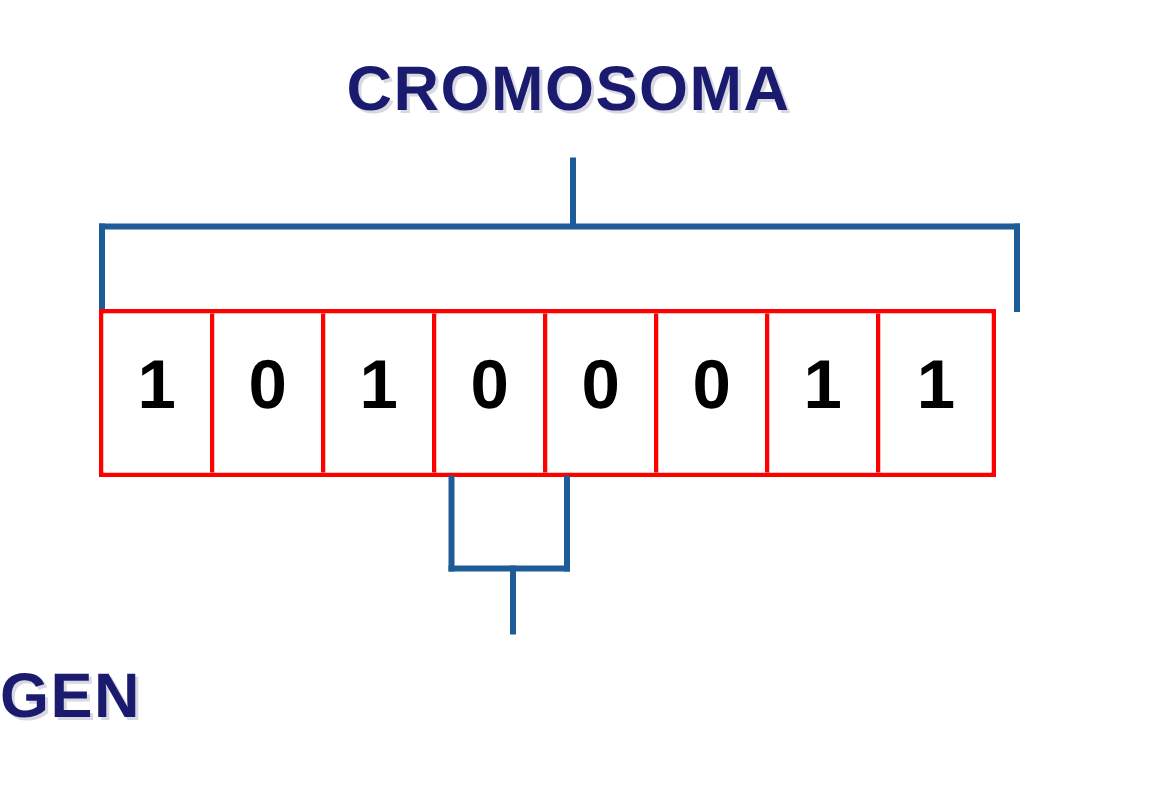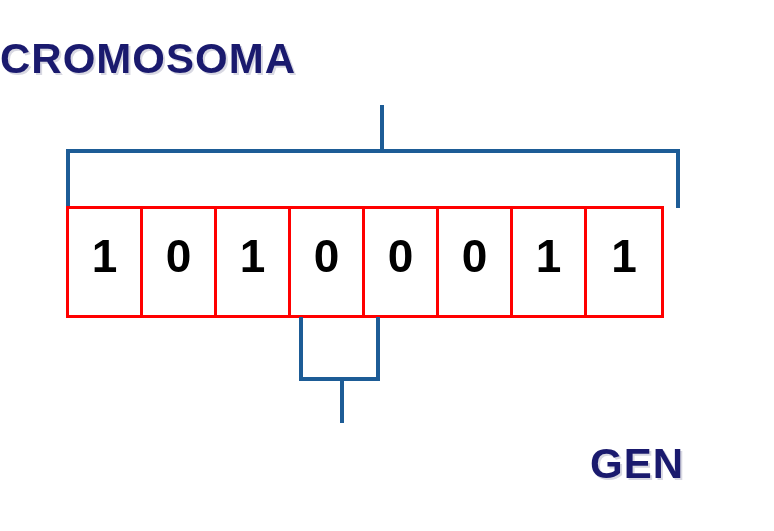--- a/index.html
+++ b/index.html
@@ -26,28 +26,29 @@
     color: #1a1a6e;
     letter-spacing: 0.5px;
     white-space: nowrap;
     text-shadow: 2px 2px 0 #d8d8e2;
     line-height: 1;
   }
   #chromosome-title {
     left: 0;
     top: 38px;
     width: 758px;
+    text-align: center;
     font-size: 42px;
     letter-spacing: 1px;
   }
   #gen-title {
     left: 0;
     top: 443px;
     width: 684px;
-    text-align: right;
+    text-align: left;
     font-size: 42px;
     letter-spacing: 1px;
   }
 
   
   .blue-line {
     position: absolute;
     background: #1d5c96;
   }
 

